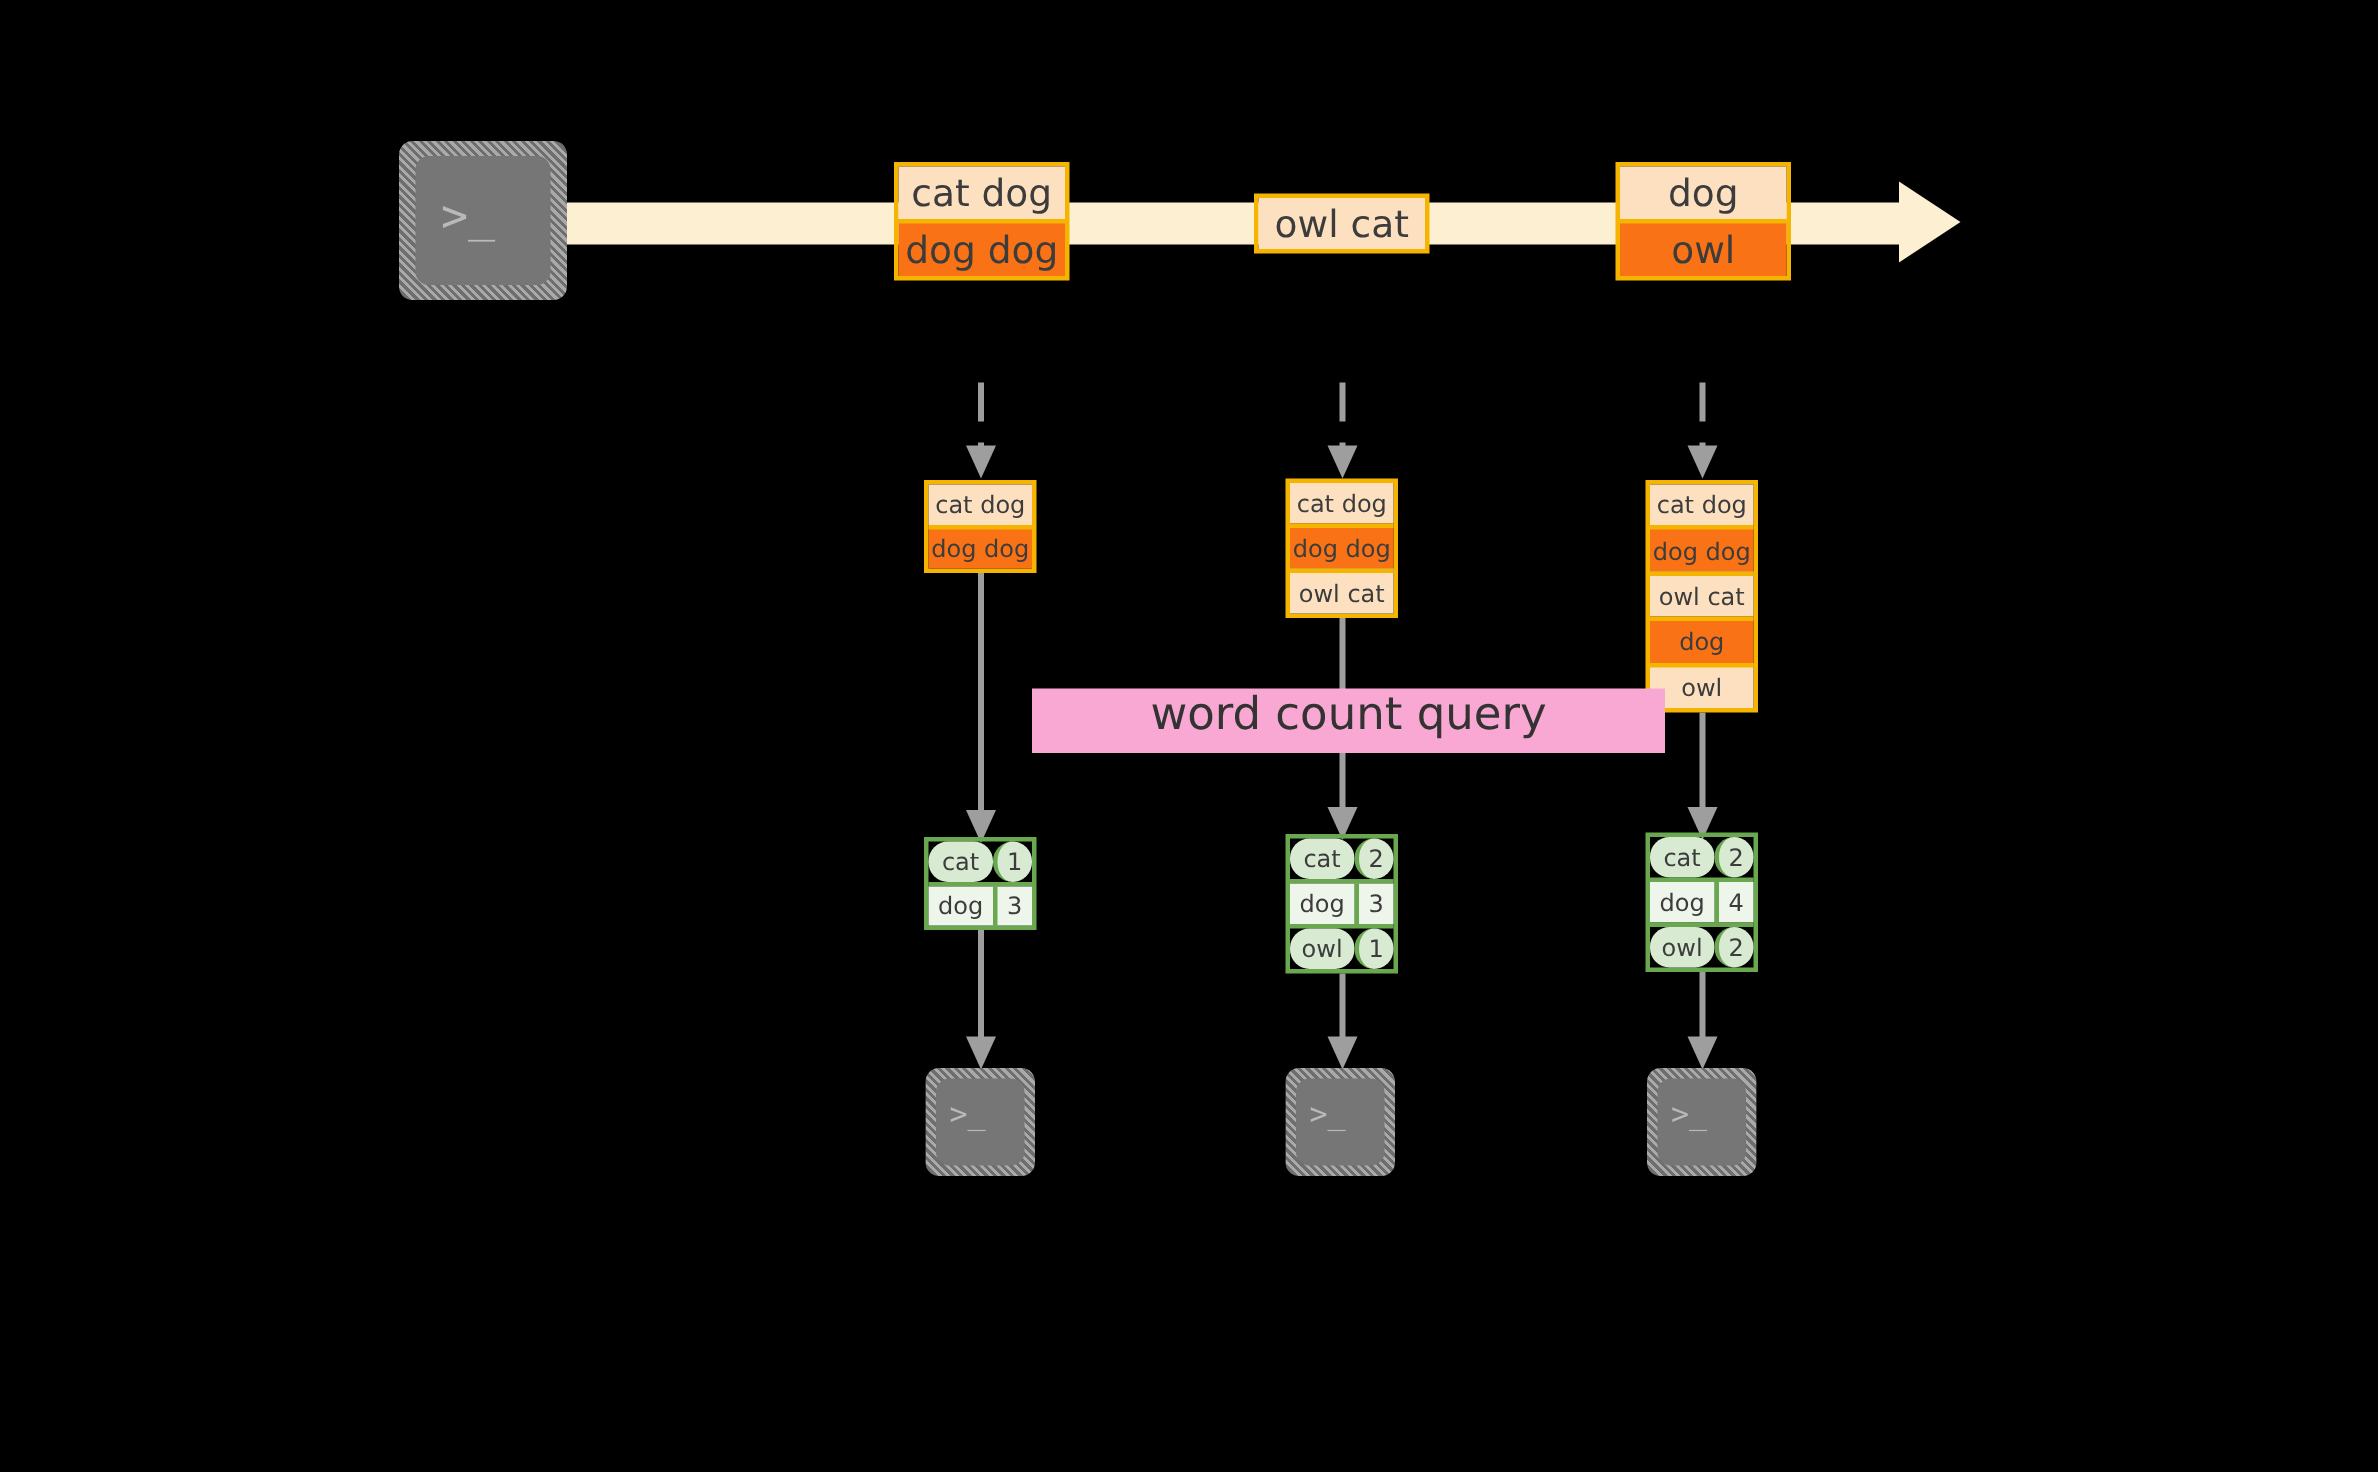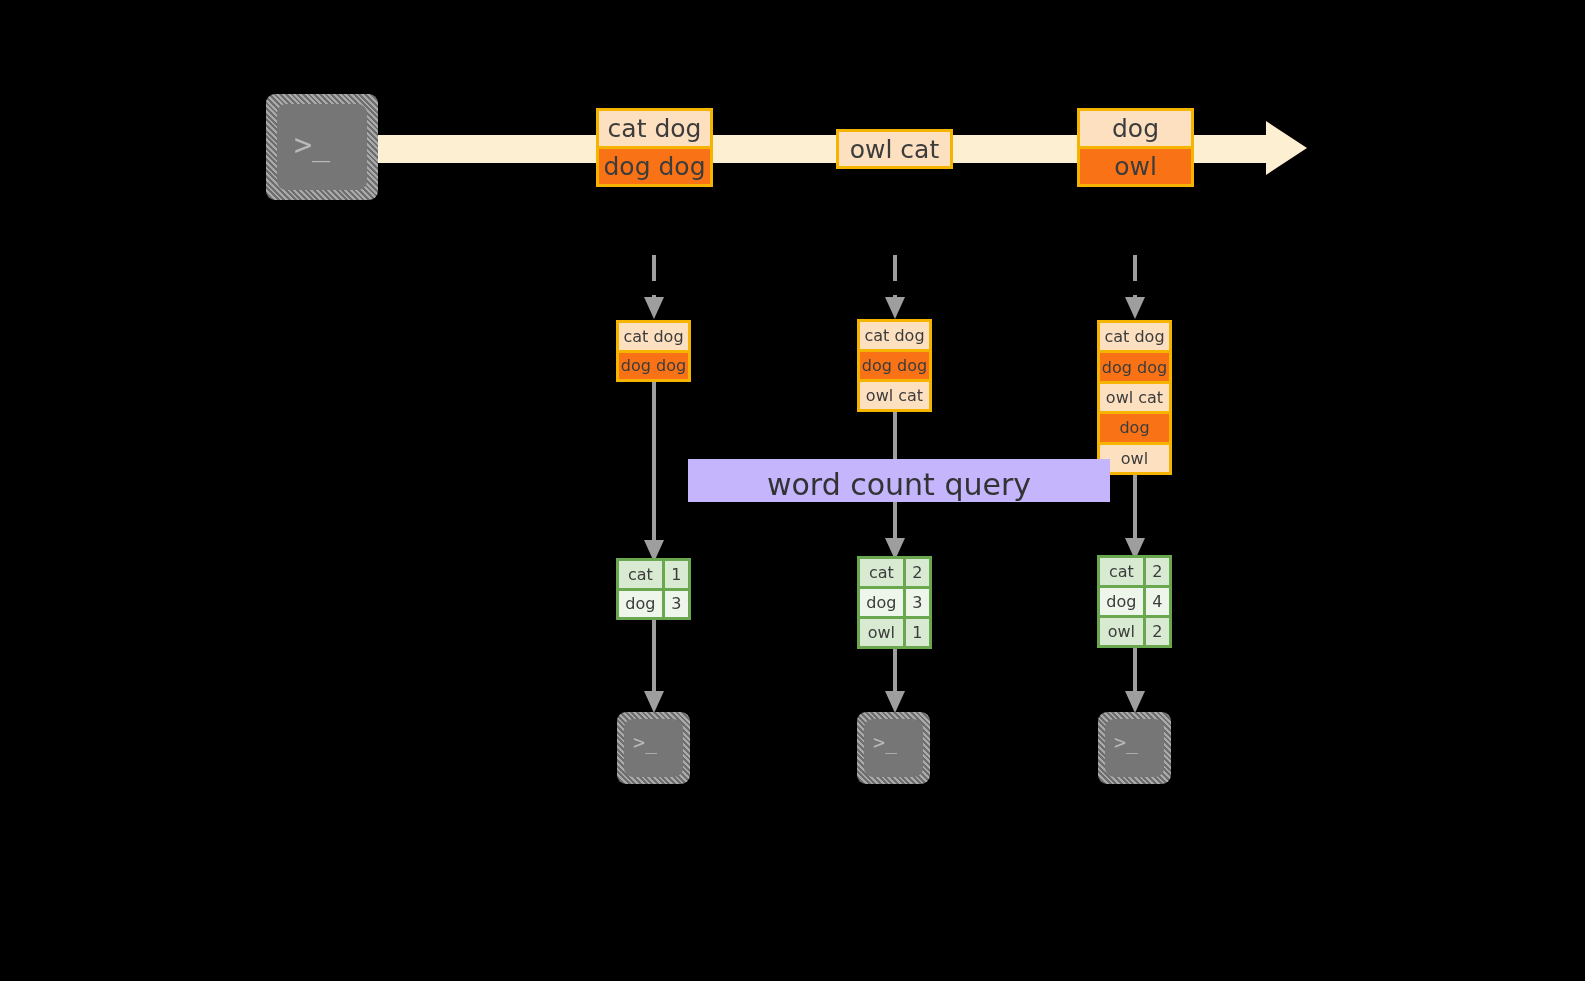--- a/index.html
+++ b/index.html
@@ -103,35 +103,35 @@
     display: flex;
     align-items: center;
     justify-content: center;
     color: #3c3c3c;
     font-size: 16px;
     box-sizing: border-box;
     white-space: nowrap;
   }
   .tbl .tc.k { width: 62%; }
   .tbl .tc.v { width: 38%; border-left: 3px solid #6aa84f; }
-  .tbl .trow.d .tc { background: #d9ead3; }
+  .tbl .trow.d .tc { background: #d9ead3; border-radius: 13px; }
   .tbl .trow.l .tc { background: #eef5ea; }
 
   
   .conn {
     position: absolute;
   }
   .conn svg { display: block; overflow: visible; }
 
   
   .query-label {
     position: absolute;
-    background: #c4b5fd;
-    display: flex;
-    align-items: flex-end;
+    background: #f9a8d4;
+    display: flex;
+    align-items: flex-start;
     justify-content: center;
     color: #333333;
     font-size: 30px;
     white-space: nowrap;
     box-sizing: border-box;
   }
 </style>
 </head>
 <body>
 

